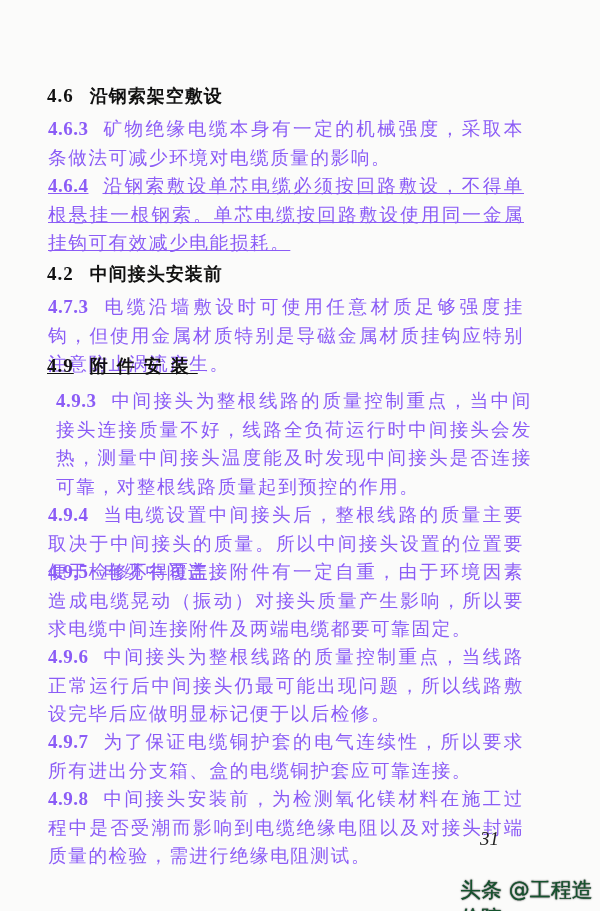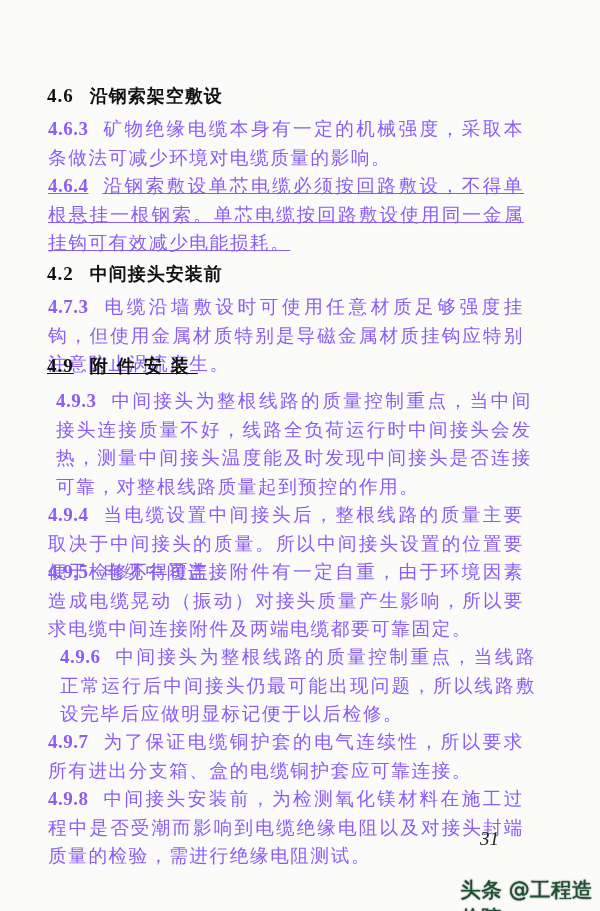--- a/index.html
+++ b/index.html
@@ -66,21 +66,21 @@
   </div>
 
   <div class="para" style="top:501px;">
     <span class="clause">4.9.4</span><span>当电缆设置中间接头后，整根线路的质量主要取决于中间接头的质量。所以中间接头设置的位置要便于检修不得覆盖。</span>
   </div>
 
   <div class="para" style="top:558px;">
     <span class="clause">4.9.5</span><span>电缆中间连接附件有一定自重，由于环境因素造成电缆晃动（振动）对接头质量产生影响，所以要求电缆中间连接附件及两端电缆都要可靠固定。</span>
   </div>
 
-  <div class="para" style="top:643px;margin-left:12px;">
+  <div class="para" style="top:643px;">
     <span class="clause">4.9.6</span><span>中间接头为整根线路的质量控制重点，当线路正常运行后中间接头仍最可能出现问题，所以线路敷设完毕后应做明显标记便于以后检修。</span>
   </div>
 
   <div class="para" style="top:728px;">
     <span class="clause">4.9.7</span><span>为了保证电缆铜护套的电气连续性，所以要求所有进出分支箱、盒的电缆铜护套应可靠连接。</span>
   </div>
 
   <div class="para" style="top:785px;">
     <span class="clause">4.9.8</span><span>中间接头安装前，为检测氧化镁材料在施工过程中是否受潮而影响到电缆绝缘电阻以及对接头封端质量的检验，需进行绝缘电阻测试。</span>
   </div>

